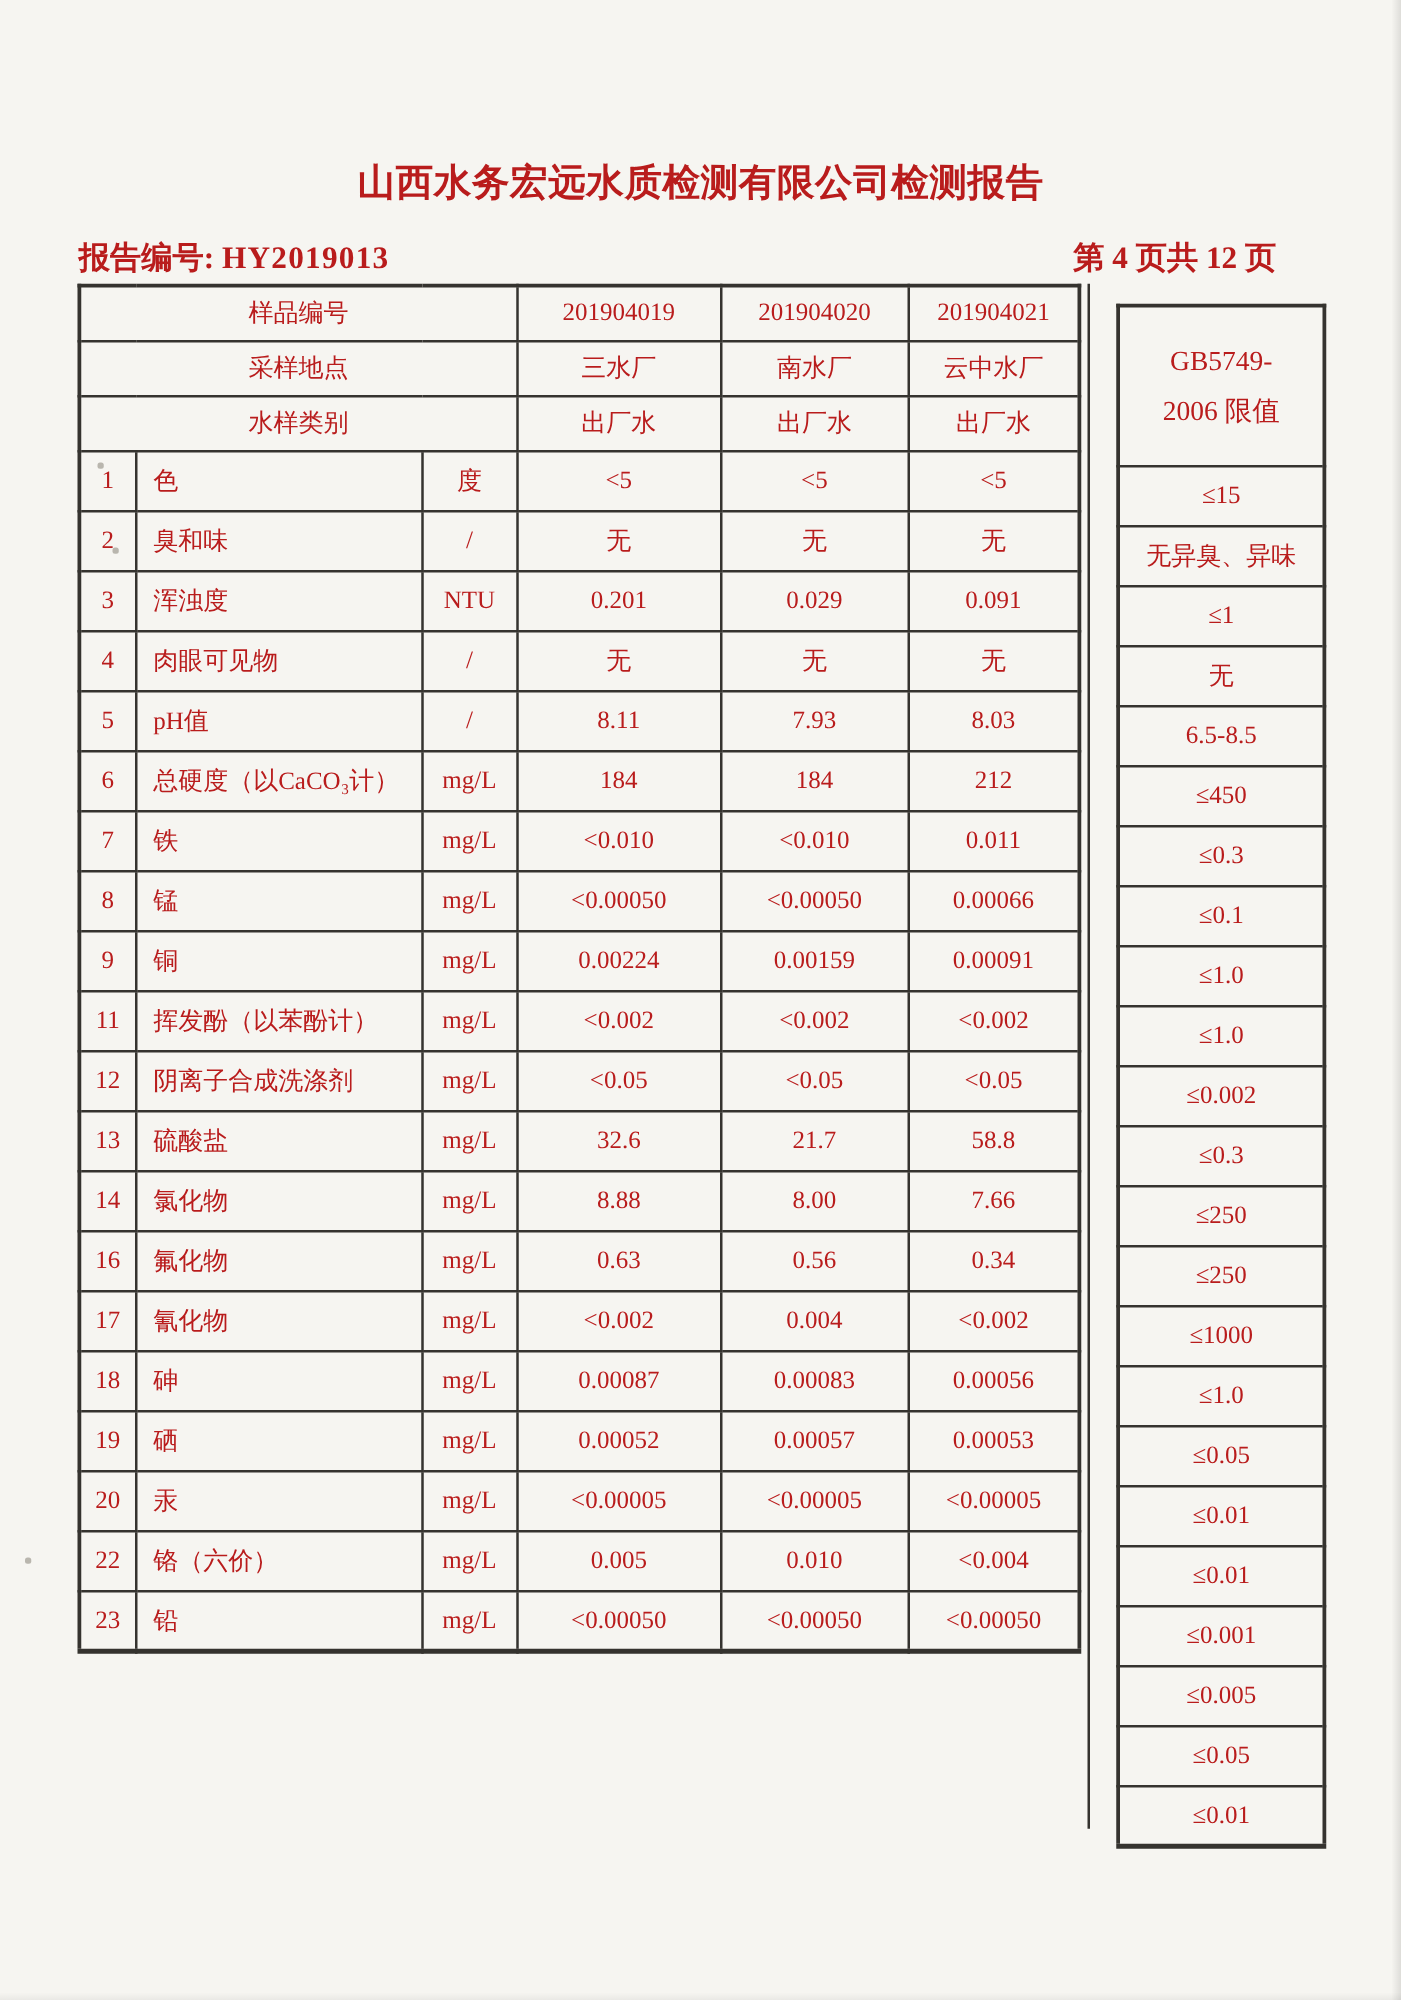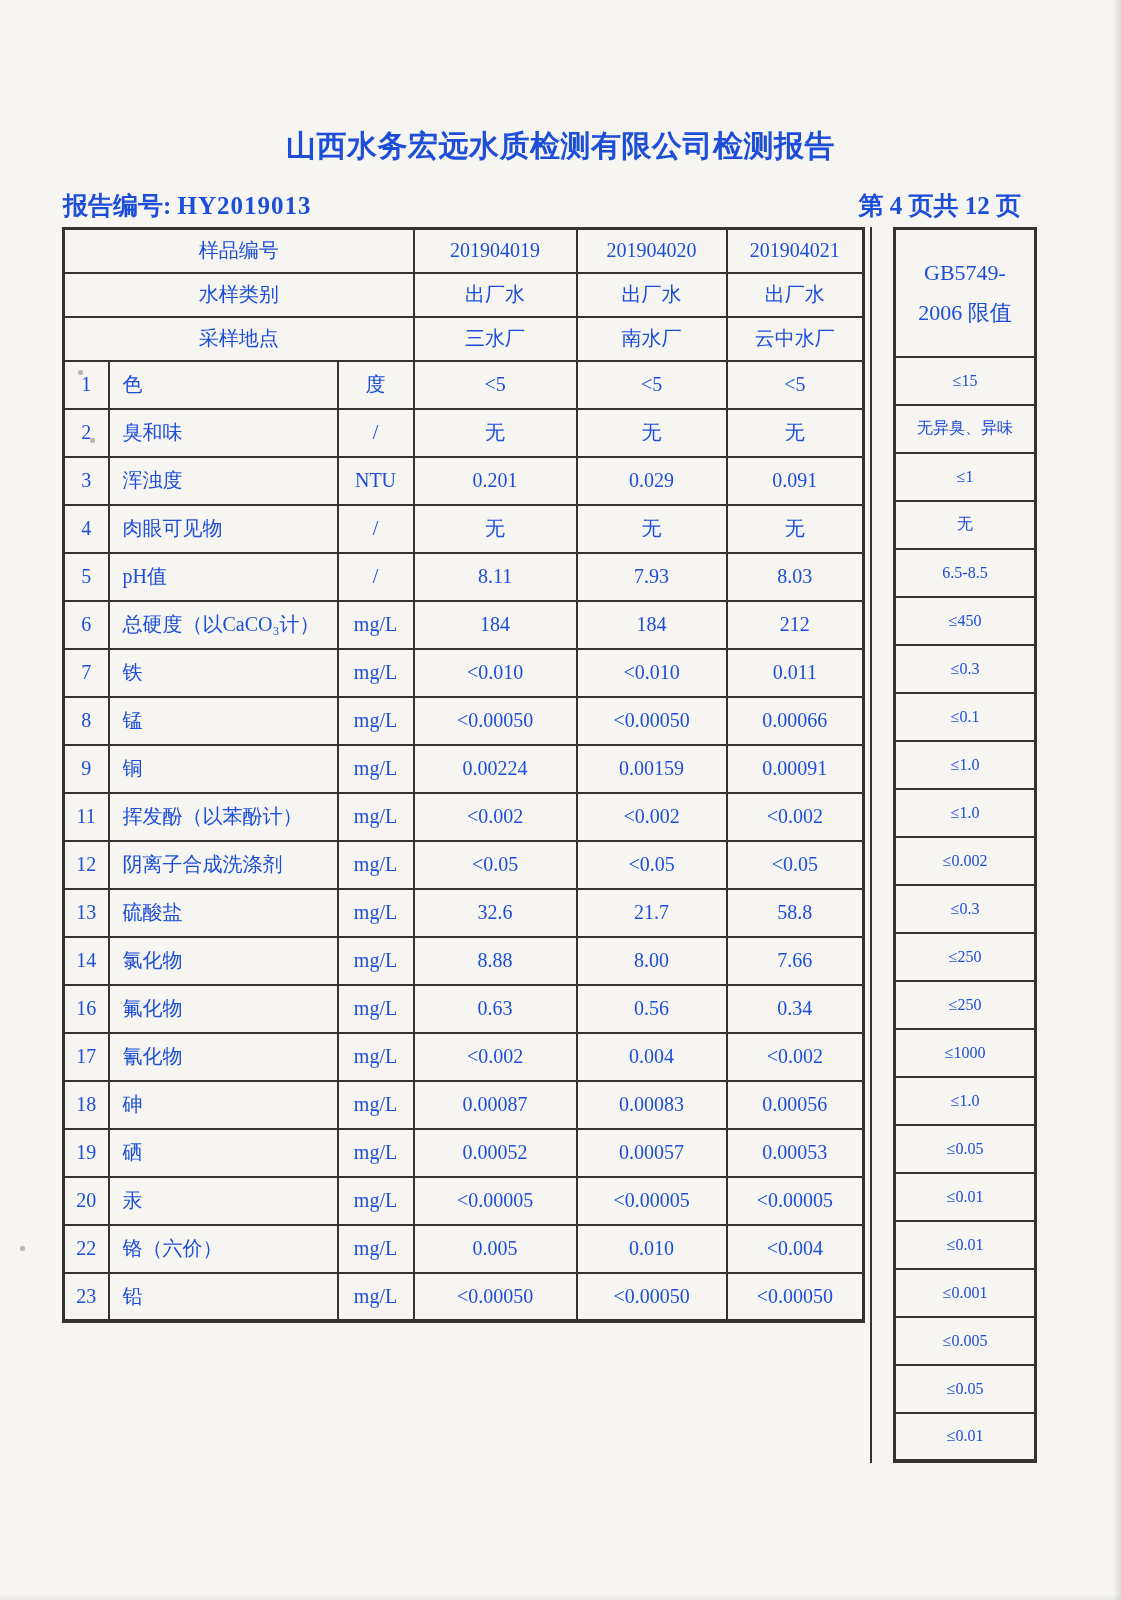--- a/index.html
+++ b/index.html
@@ -2,21 +2,21 @@
 <html><head>
 <meta charset="utf-8">
 <style>
   * { margin:0; padding:0; box-sizing:border-box; }
   html,body { background:#e9e7e2; }
   .page {
     position:relative;
     width:1121px; height:1600px;
     margin:0 auto;
     background:#f6f5f1;
-    color:#1d4ed8;
+    color:#b91c1c;
     font-family:"Liberation Serif","DejaVu Serif",serif;
     overflow:hidden;
   }
   
   .page::after{
     content:""; position:absolute; top:0; right:0; bottom:0; width:8px;
     background:linear-gradient(to right, rgba(0,0,0,0), rgba(0,0,0,0.10));
     pointer-events:none;
   }
   .page::before{
@@ -49,26 +49,26 @@
   }
   .main-table tr.hrow td{ height:44px; }
   .main-table td.c-name{ text-align:left; padding-left:13px; }
 
   .sep-line{
     position:absolute; left:808px; top:0; width:2px; height:1236px;
     background:#35332f;
   }
 
   .limit-table{
-    position:absolute; left:831px; top:0; width:144px;
+    position:absolute; left:831px; top:16px; width:168px;
     border:3px solid #35332f; border-bottom-width:4px;padding-left:12px;
   }
   .limit-table td{
     border:2px solid #35332f;
-    font-size:16px; text-align:center;
+    font-size:20px; text-align:center;
     height:48px; padding:0 2px;
     overflow:hidden; white-space:nowrap;
   }
   .limit-table td.limit-head{
     height:128px; font-size:22px;
   }
   .limit-head .lh-line{ line-height:1.0; padding:9px 0; }
 
   
   .speck{ position:absolute; width:5px; height:5px; background:#b9b6ae; border-radius:2px; }
@@ -100,30 +100,30 @@
           <col style="width:137px">
       </colgroup>
       <tbody>
         <tr class="hrow">
           <td colspan="3">样品编号</td>
           <td>201904019</td>
           <td>201904020</td>
           <td>201904021</td>
         </tr>
         <tr class="hrow">
+          <td colspan="3">采样地点</td>
+          <td>三水厂</td>
+          <td>南水厂</td>
+          <td>云中水厂</td>
+        </tr>
+        <tr class="hrow">
           <td colspan="3">水样类别</td>
           <td>出厂水</td>
           <td>出厂水</td>
           <td>出厂水</td>
-        </tr>
-        <tr class="hrow">
-          <td colspan="3">采样地点</td>
-          <td>三水厂</td>
-          <td>南水厂</td>
-          <td>云中水厂</td>
         </tr>
       <tr>
             <td class="c-no">1</td>
             <td class="c-name">色</td>
             <td class="c-unit">度</td>
             <td class="c-val">&lt;5</td>
             <td class="c-val">&lt;5</td>
             <td class="c-val">&lt;5</td>
           </tr>
           <tr>

